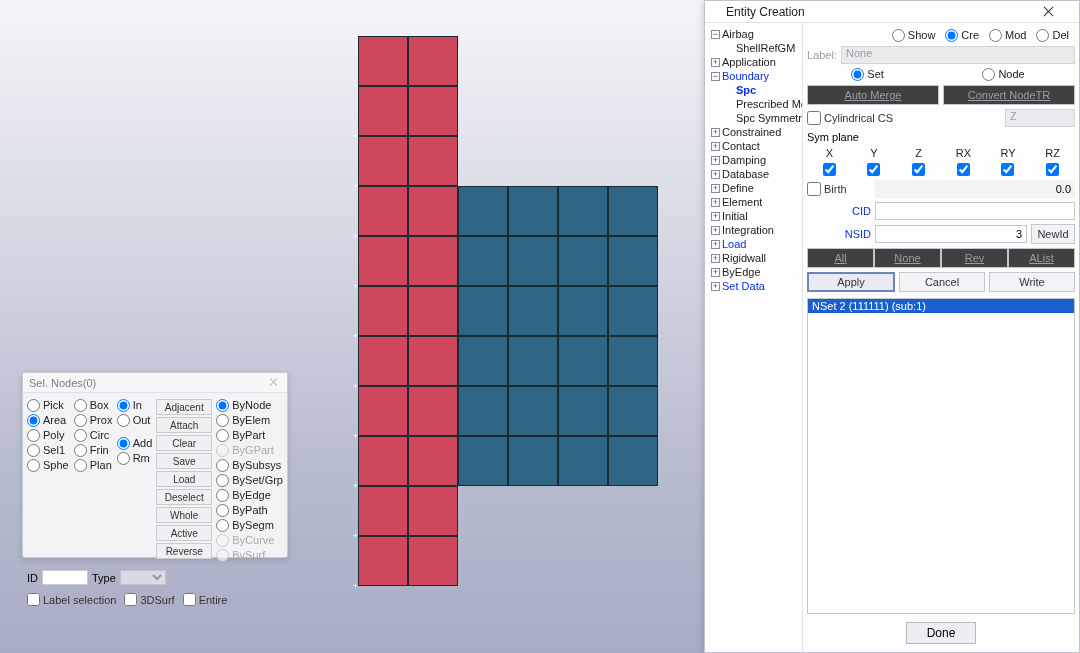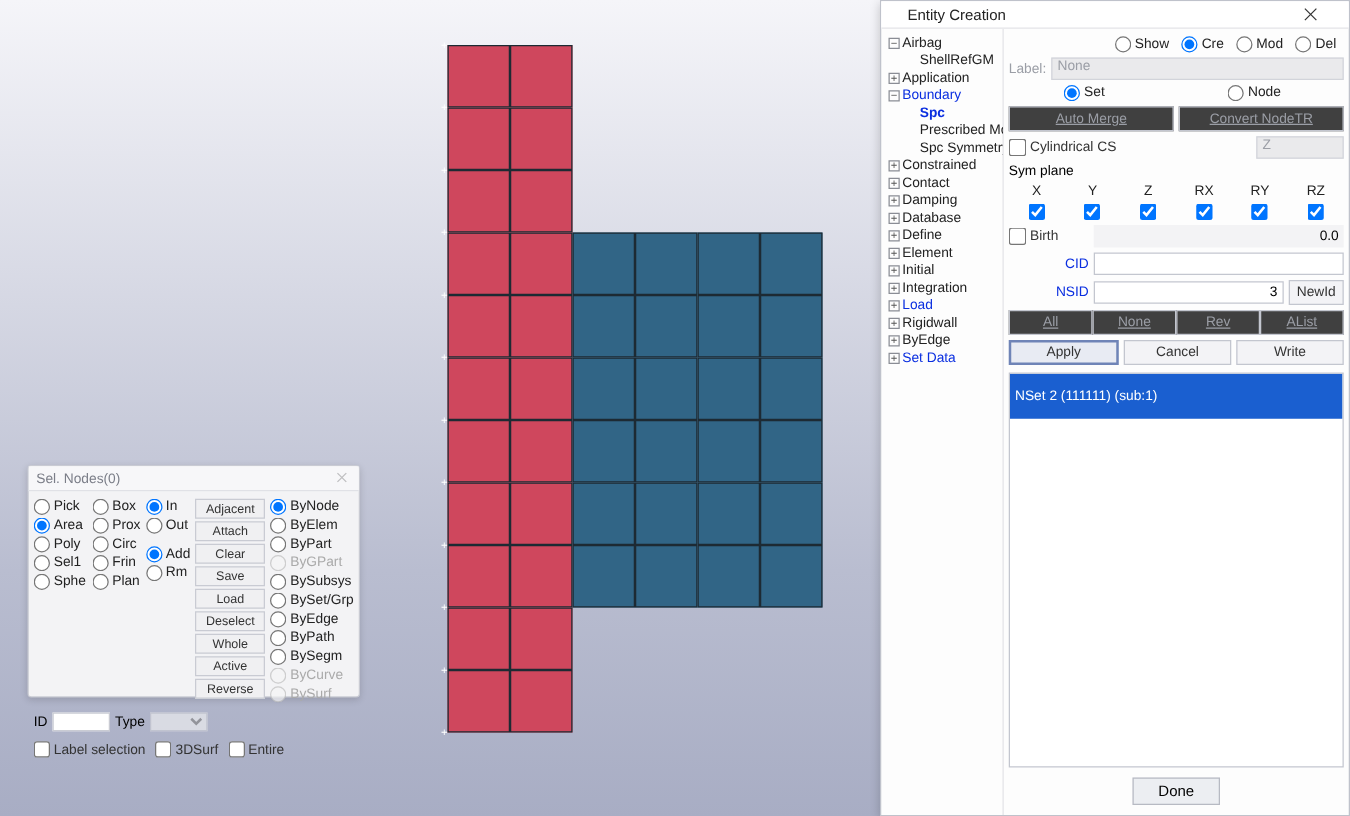--- a/index.html
+++ b/index.html
@@ -68,21 +68,21 @@
   .inline { display:flex; align-items:center; gap:4px; }
   .field-lbl { width:64px; text-align:right; font-size:11px; }
   .field-lbl.blue { color:#0a2ee0; }
   .txt { flex:1; height:18px; border:1px solid #c3c6cf; padding:0 4px; font-size:11px; text-align:right; }
   .txt.left { text-align:left; }
   .cb { width:14px; height:14px; }
   .dof-row { display:grid; grid-template-columns:repeat(6,1fr); text-align:center; font-size:11px; }
   .dof-row .hdr { color:#222; }
   .dof-row input { justify-self:center; }
   .listbox { flex:1; min-height:220px; border:1px solid #c3c6cf; background:#fff; margin-top:2px; overflow:auto; }
-  .list-item-sel { background:#1a5fd0; color:#fff; padding:12px 4px; font-size:11px; }
+  .list-item-sel { background:#1a5fd0; color:#fff; padding:1px 4px; font-size:11px; }
   .done-row { padding:4px; display:flex; justify-content:center; }
   .done-btn { width:70px; height:22px; border:1px solid #b7bac3; background:#eceef2; font-size:12px; }
 </style>
 </head>
 <body>
 
 <div class="viewport">
   <div class="mesh-red" id="mesh-red">
       <div class="row">
         <div class="cell cell-r"></div>

